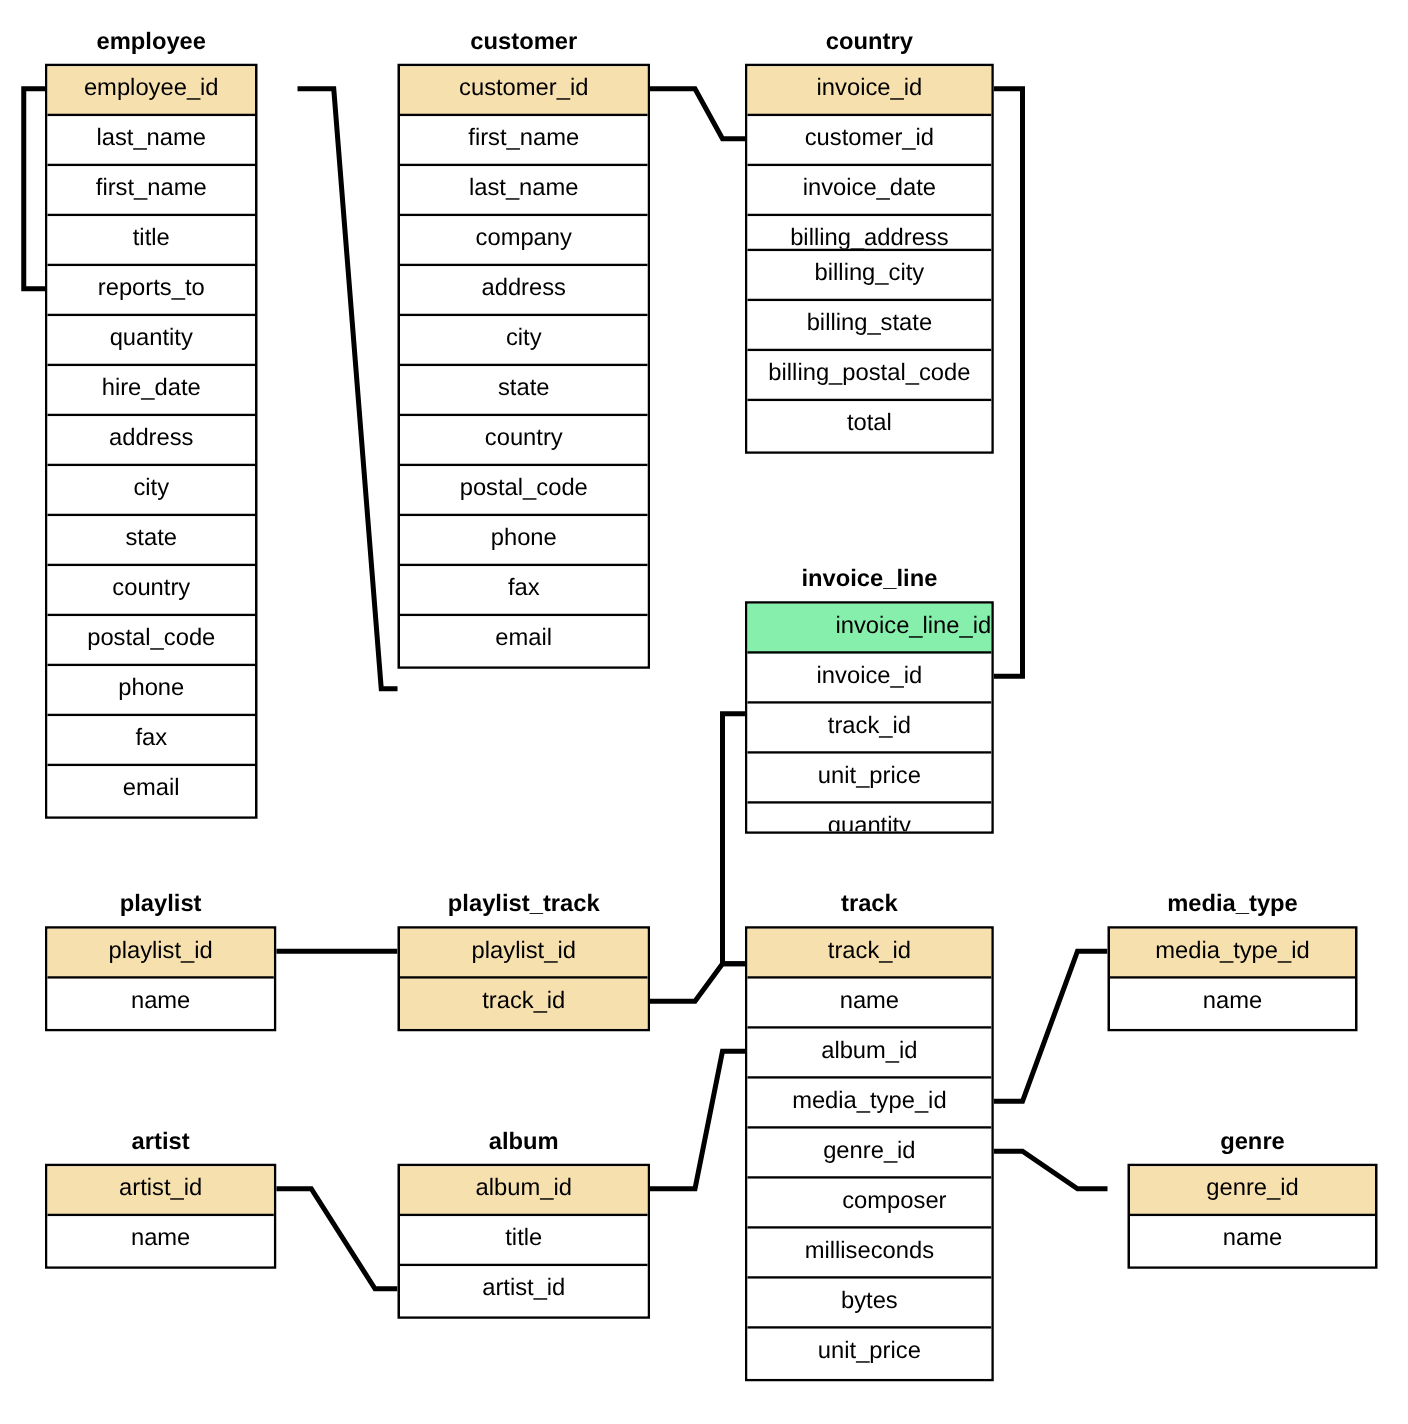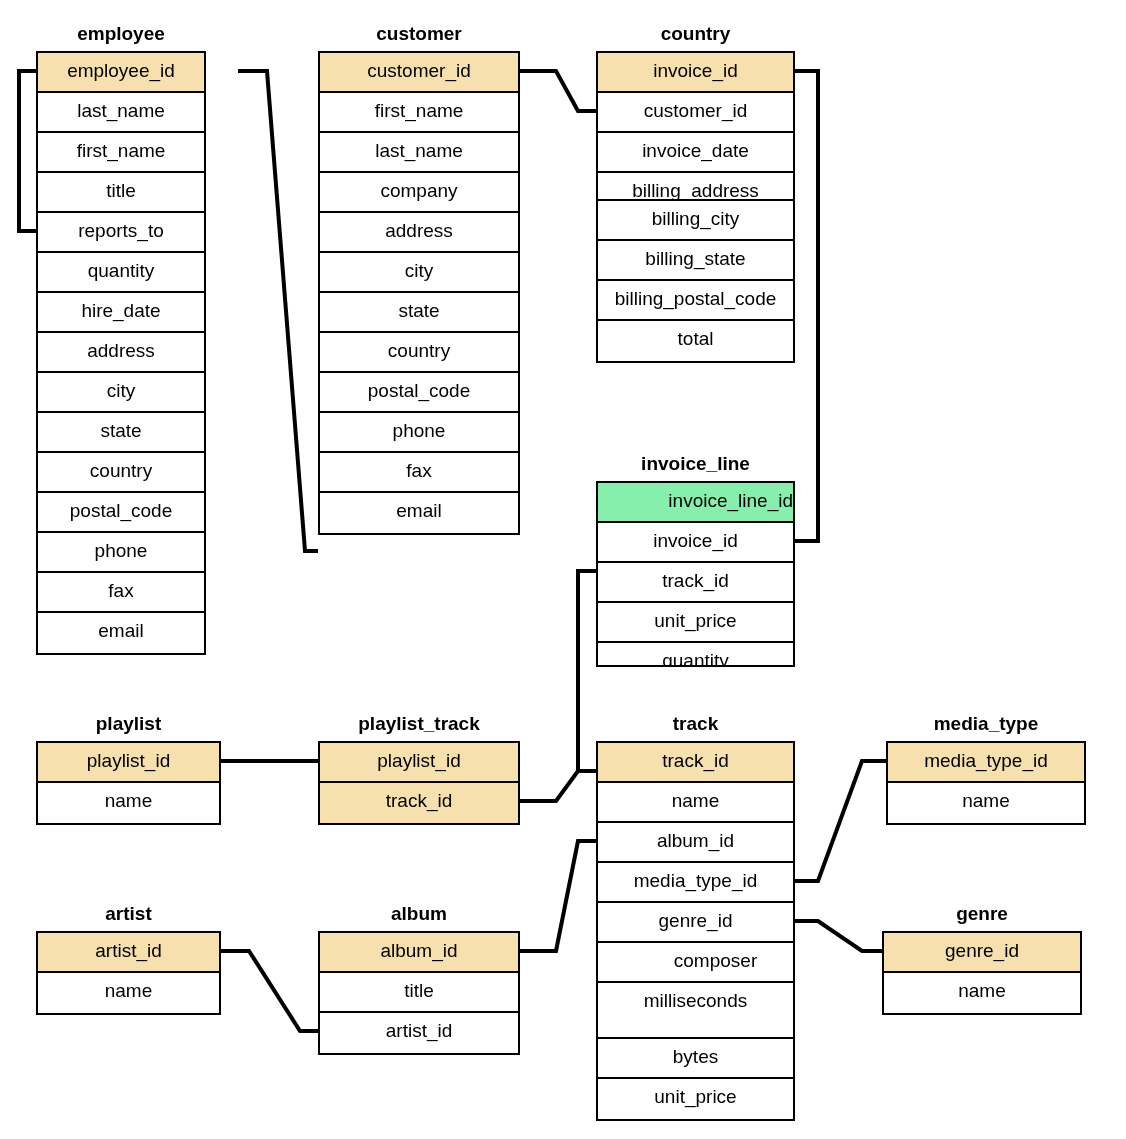--- a/index.html
+++ b/index.html
@@ -159,21 +159,21 @@
       </div>
       <div class="table-node" style="left: 596px; top: 712px; width: 199px;">
         <div class="table-title">track</div>
         <div class="table-body">
           <div class="field-row pk" style="height: 40px; line-height: 36px; background: rgb(246, 224, 174);">track_id</div>
           <div class="field-row" style="height: 40px; line-height: 36px;">name</div>
           <div class="field-row" style="height: 40px; line-height: 36px;">album_id</div>
           <div class="field-row" style="height: 40px; line-height: 36px;">media_type_id</div>
           <div class="field-row" style="height: 40px; line-height: 36px;">genre_id</div>
           <div class="field-row" style="height: 40px; line-height: 36px; padding-left: 40px;">composer</div>
-          <div class="field-row" style="height: 56px; line-height: 36px;">milliseconds</div>
+          <div class="field-row" style="height: 40px; line-height: 36px;">milliseconds</div>
           <div class="field-row" style="height: 40px; line-height: 36px;">bytes</div>
           <div class="field-row" style="height: 40px; line-height: 36px;">unit_price</div>
         </div>
       </div>
       <div class="table-node" style="left: 886px; top: 712px; width: 200px;">
         <div class="table-title">media_type</div>
         <div class="table-body">
           <div class="field-row pk" style="height: 40px; line-height: 36px; background: rgb(246, 224, 174);">media_type_id</div>
           <div class="field-row" style="height: 40px; line-height: 36px;">name</div>
         </div>
@@ -186,21 +186,21 @@
         </div>
       </div>
       <div class="table-node" style="left: 318px; top: 902px; width: 202px;">
         <div class="table-title">album</div>
         <div class="table-body">
           <div class="field-row pk" style="height: 40px; line-height: 36px; background: rgb(246, 224, 174);">album_id</div>
           <div class="field-row" style="height: 40px; line-height: 36px;">title</div>
           <div class="field-row" style="height: 40px; line-height: 36px;">artist_id</div>
         </div>
       </div>
-      <div class="table-node" style="left: 882px; top: 902px; width: 200px;">
+      <div class="table-node" style="left: 902px; top: 902px; width: 200px;">
         <div class="table-title">genre</div>
         <div class="table-body">
           <div class="field-row pk" style="height: 40px; line-height: 36px; background: rgb(246, 224, 174);">genre_id</div>
           <div class="field-row" style="height: 40px; line-height: 36px;">name</div>
         </div>
       </div>
     </div>
 
 </div>
 

